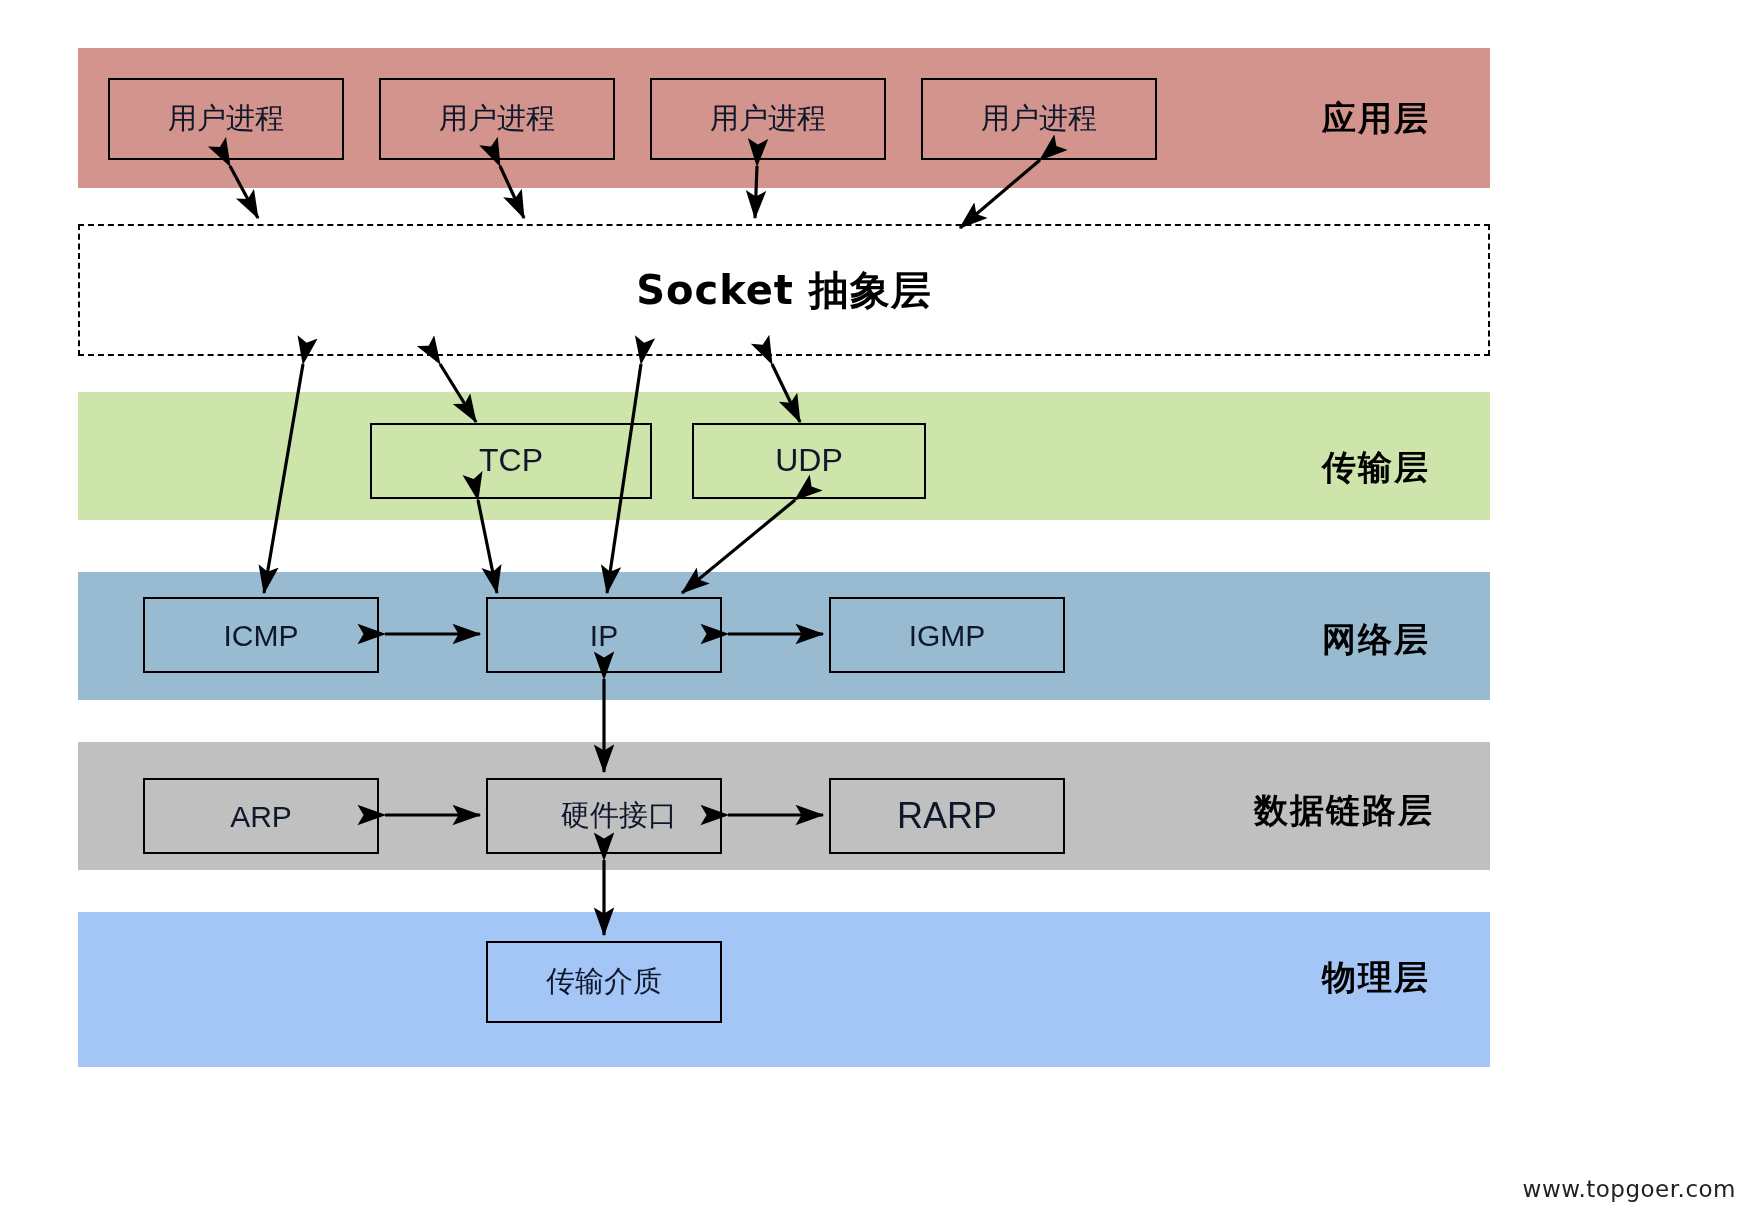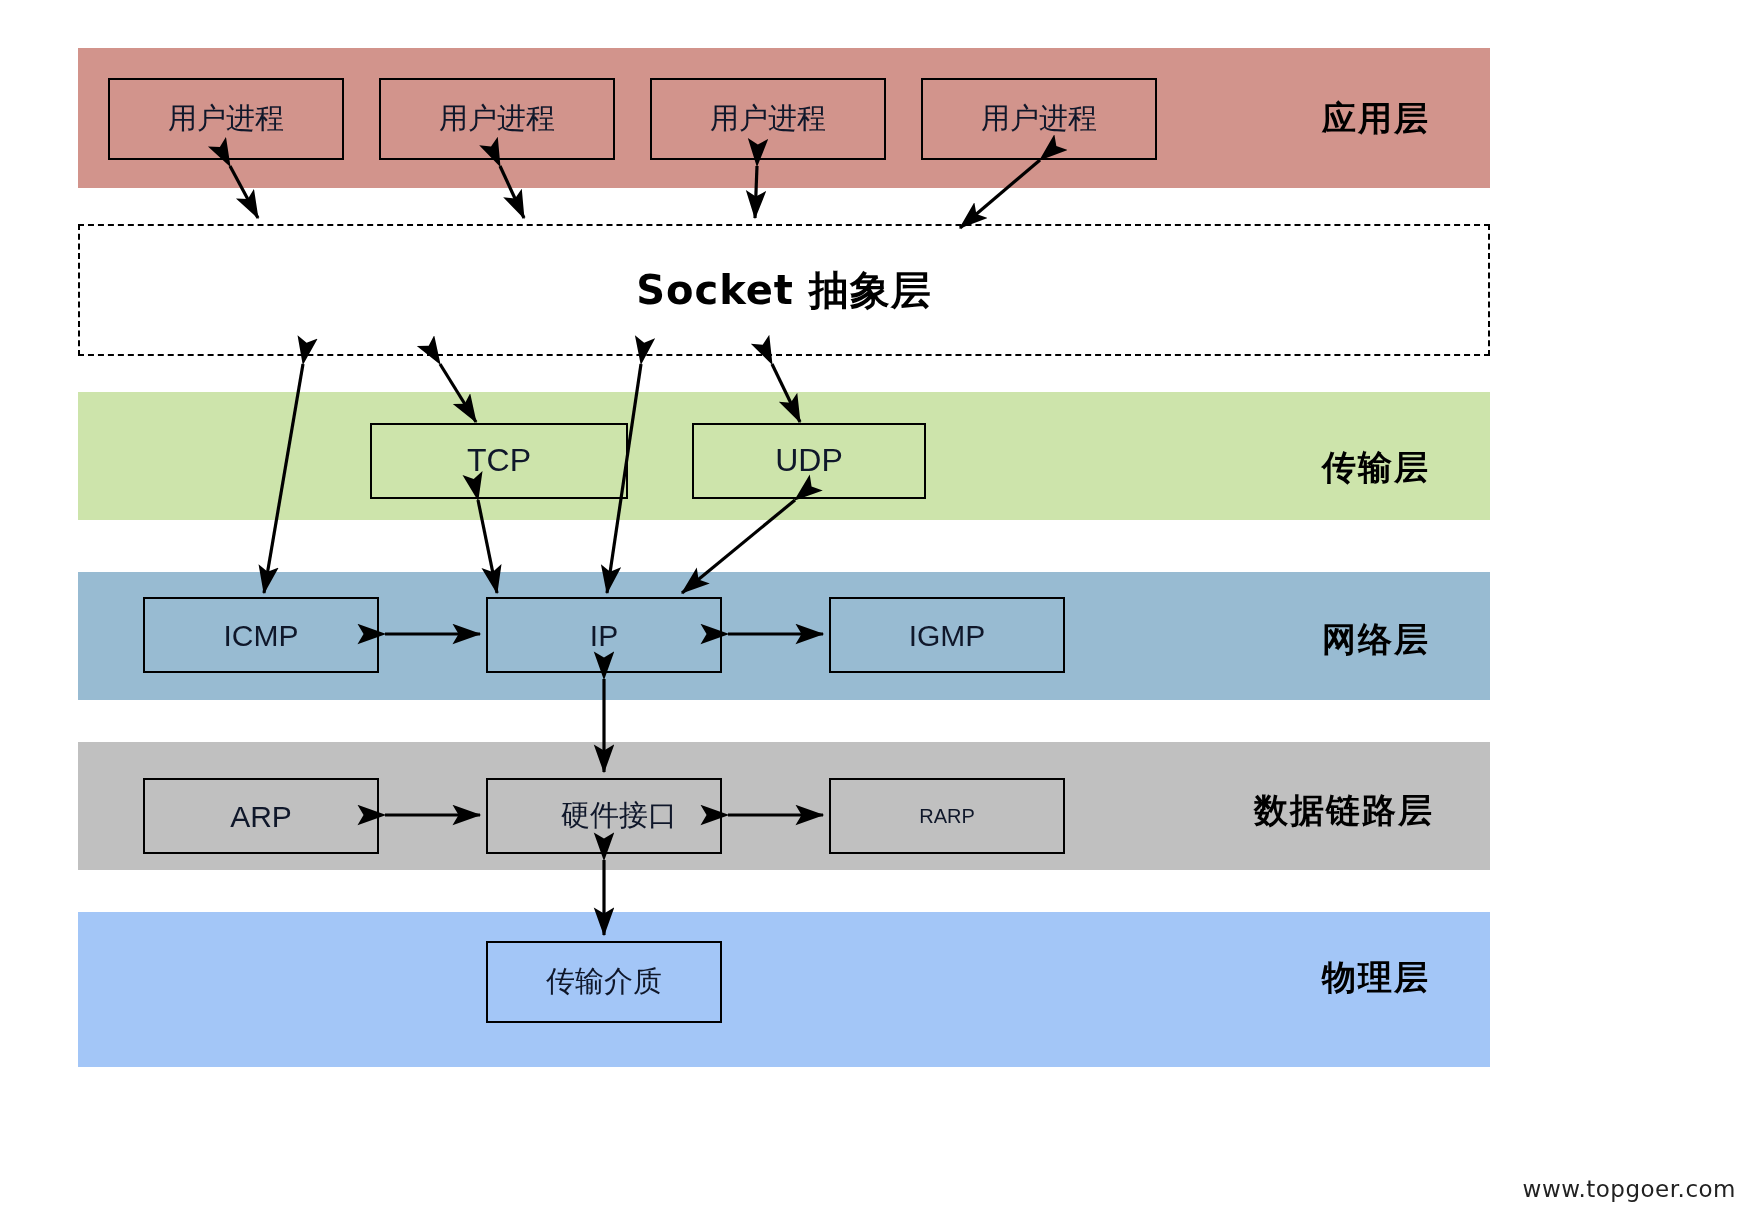--- a/index.html
+++ b/index.html
@@ -66,21 +66,21 @@
   <div class="node cn" style="left:379px;top:78px;width:236px;height:82px;background:#d2948c;font-size:29px;">
     <span>用户进程</span>
   </div>
   <div class="node cn" style="left:650px;top:78px;width:236px;height:82px;background:#d2948c;font-size:29px;">
     <span>用户进程</span>
   </div>
   <div class="node cn" style="left:921px;top:78px;width:236px;height:82px;background:#d2948c;font-size:29px;">
     <span>用户进程</span>
   </div>
 
-  <div class="node en" style="left:370px;top:423px;width:258px;height:76px;background:#cde4ab;font-size:32px;">
+  <div class="node en" style="left:370px;top:423px;width:282px;height:76px;background:#cde4ab;font-size:32px;">
     <span>TCP</span>
   </div>
   <div class="node en" style="left:692px;top:423px;width:234px;height:76px;background:#cde4ab;font-size:32px;">
     <span>UDP</span>
   </div>
 
   <div class="node en" style="left:143px;top:597px;width:236px;height:76px;background:#98bbd2;font-size:30px;">
     <span>ICMP</span>
   </div>
   <div class="node en" style="left:486px;top:597px;width:236px;height:76px;background:#98bbd2;font-size:30px;">
@@ -89,21 +89,21 @@
   <div class="node en" style="left:829px;top:597px;width:236px;height:76px;background:#98bbd2;font-size:30px;">
     <span>IGMP</span>
   </div>
 
   <div class="node en" style="left:143px;top:778px;width:236px;height:76px;background:#c0c0c0;font-size:30px;">
     <span>ARP</span>
   </div>
   <div class="node cn" style="left:486px;top:778px;width:236px;height:76px;background:#c0c0c0;font-size:29px;padding-left:30px;">
     <span>硬件接口</span>
   </div>
-  <div class="node en" style="left:829px;top:778px;width:236px;height:76px;background:#c0c0c0;font-size:20px;">
+  <div class="node en" style="left:829px;top:778px;width:236px;height:76px;background:#c0c0c0;font-size:36px;">
     <span>RARP</span>
   </div>
 
   <div class="node cn" style="left:486px;top:941px;width:236px;height:82px;background:#a3c6f7;font-size:29px;">
     <span>传输介质</span>
   </div>
 
   <svg class="arrows" viewBox="0 0 1760 1210">
     <defs>
       <marker id="ah" markerWidth="10" markerHeight="10" refX="8.6" refY="3.2" orient="auto" markerUnits="strokeWidth">

